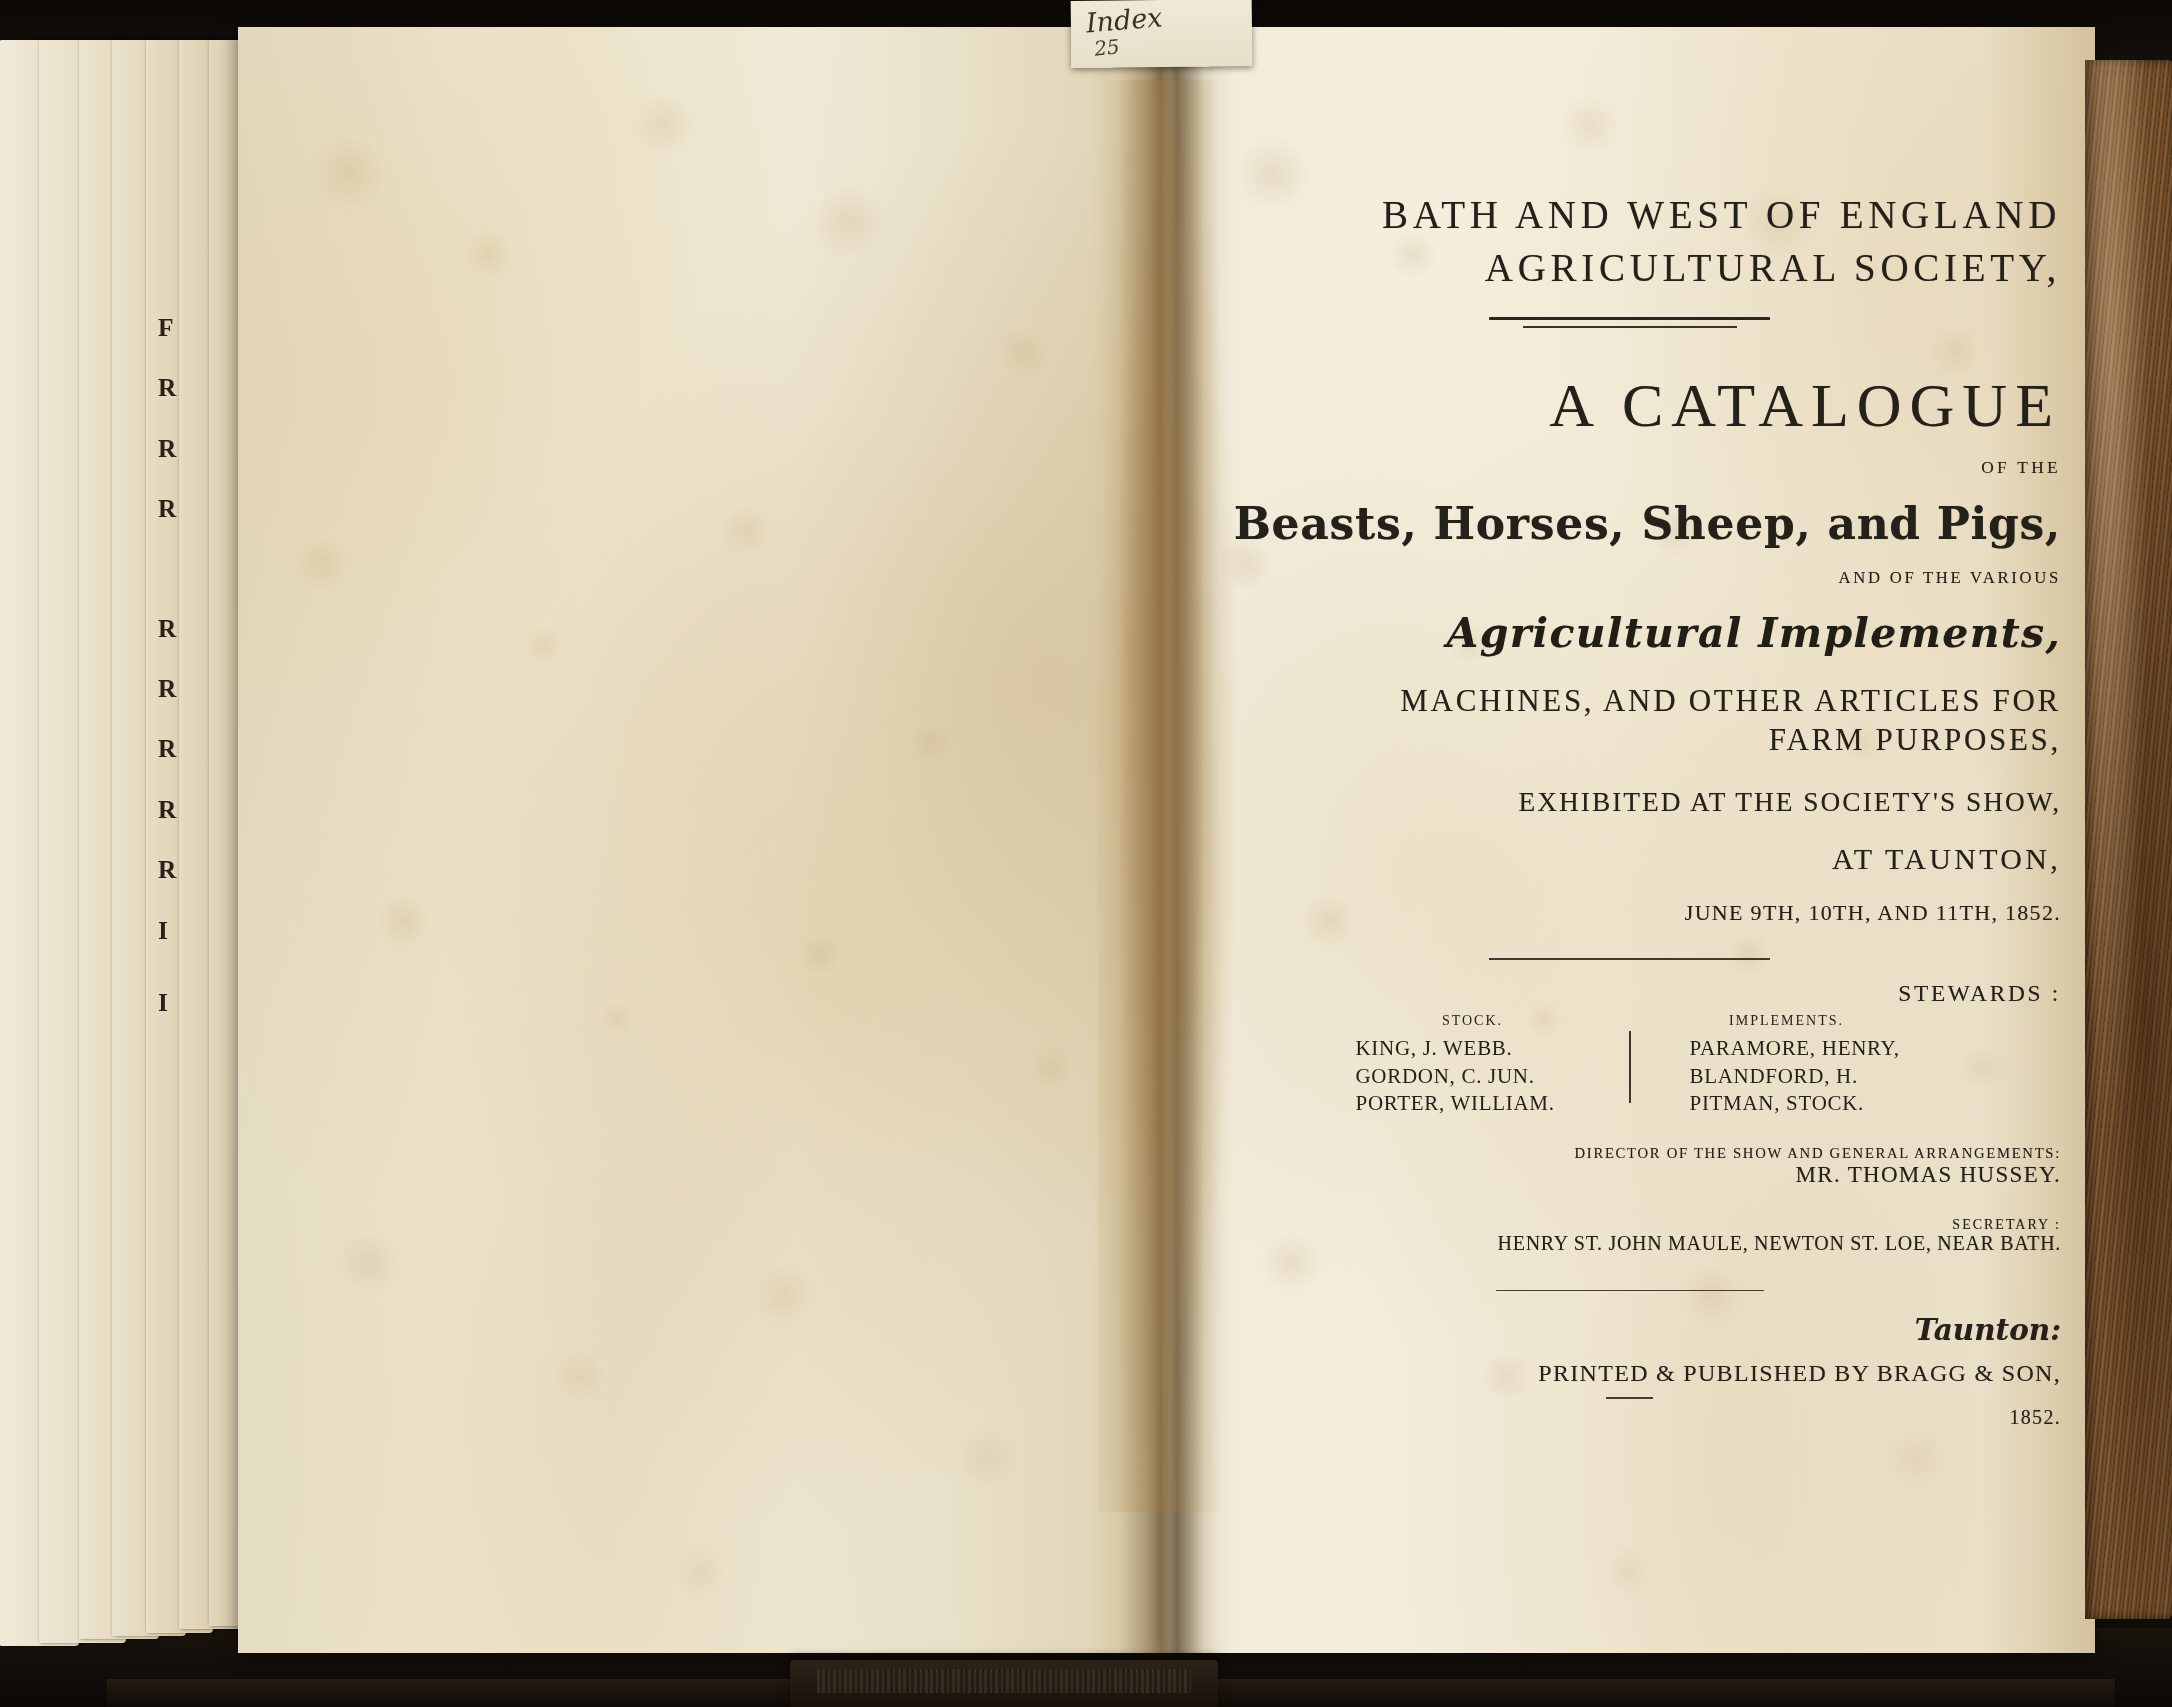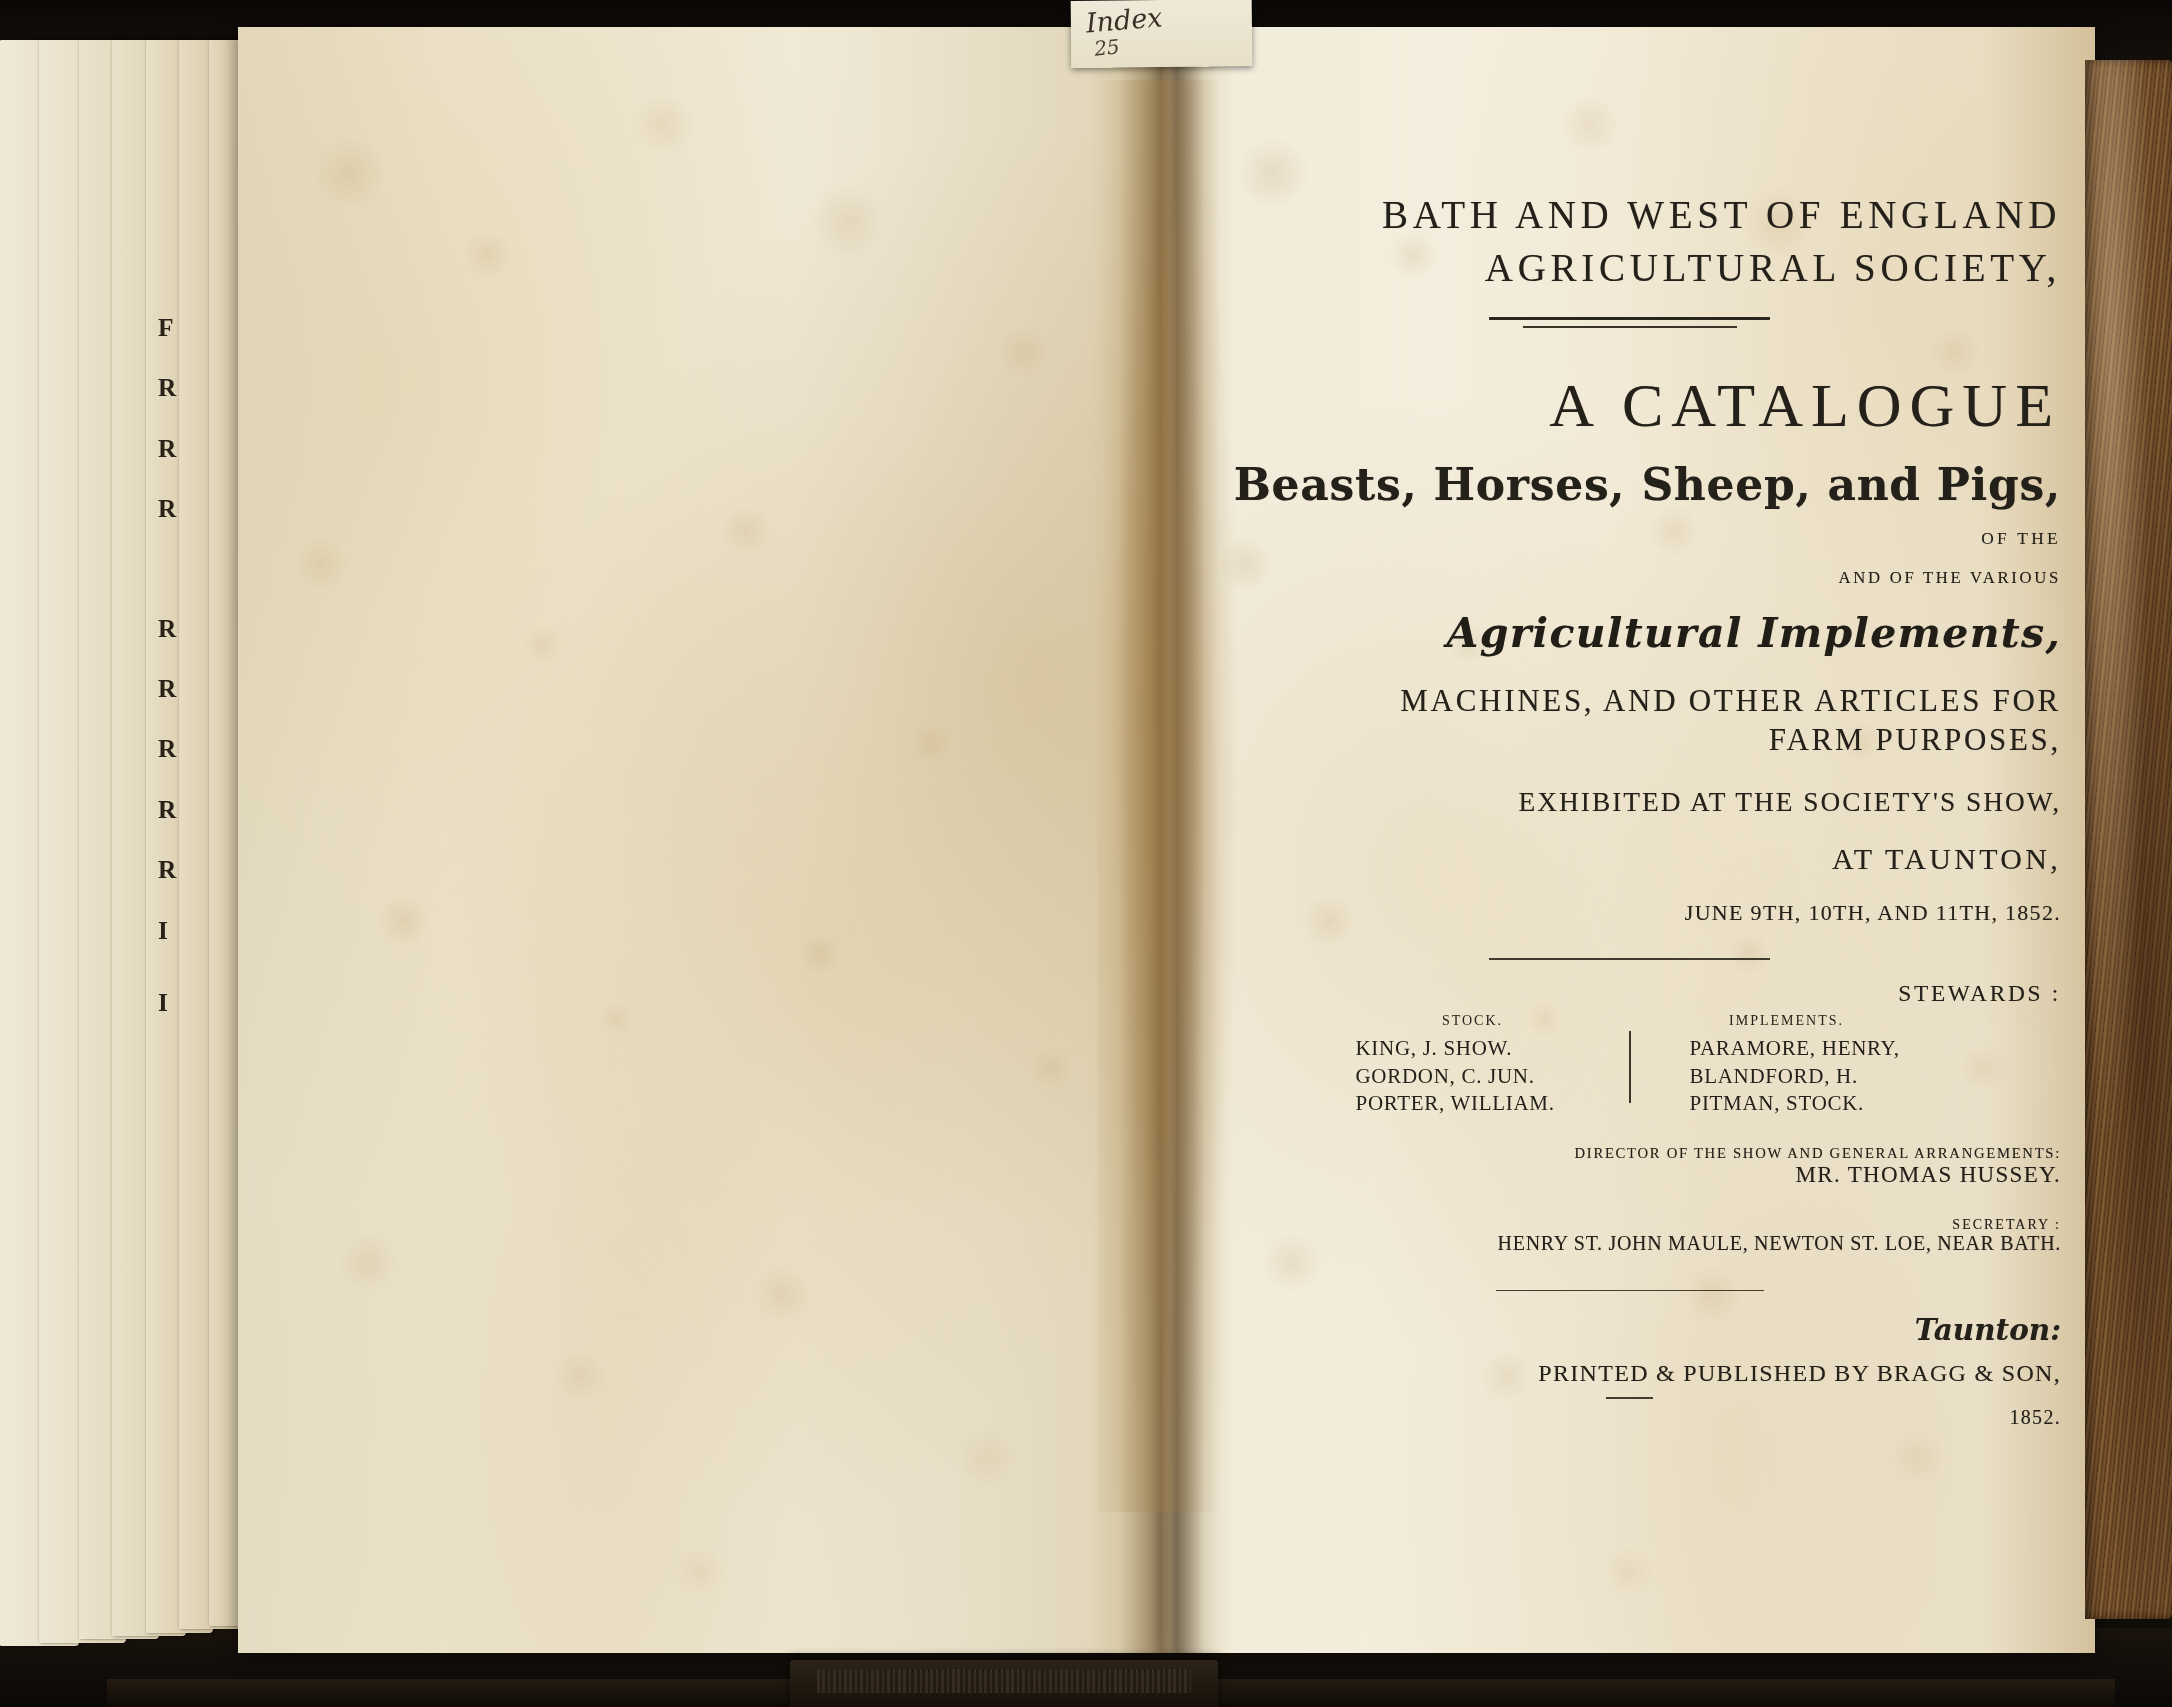--- a/index.html
+++ b/index.html
@@ -457,38 +457,38 @@
 
   <div class="title-block">
 
     <div class="tline soc1">BATH AND WEST OF ENGLAND</div>
     <div class="tline soc2">AGRICULTURAL SOCIETY,</div>
 
     <div class="rule-short"></div>
     <div class="rule-thin"></div>
 
     <div class="tline catalogue">A CATALOGUE</div>
+    <div class="tline ofthe">OF THE</div>
     <div class="tline beasts">Beasts, Horses, Sheep, and Pigs,</div>
-    <div class="tline ofthe">OF THE</div>
     <div class="tline various">AND OF THE VARIOUS</div>
     <div class="tline implements-goth">Agricultural Implements,</div>
     <div class="tline machines">MACHINES, AND OTHER ARTICLES FOR</div>
     <div class="tline machines" style="margin-top:0">FARM PURPOSES,</div>
     <div class="tline exhibited">EXHIBITED AT THE SOCIETY'S SHOW,</div>
     <div class="tline attaunton">AT TAUNTON,</div>
     <div class="tline dates">JUNE 9TH, 10TH, AND 11TH, 1852.</div>
 
     <div class="rule-mid"></div>
 
     <div class="tline stewards">STEWARDS :</div>
 
     <div class="stew-cols">
       <div class="stew-col left">
         <div class="stew-head">STOCK.</div>
-        <div class="stew-name">KING, J. SHOW.</div>
+        <div class="stew-name">KING, J. WEBB.</div>
         <div class="stew-name">GORDON, C. JUN.</div>
         <div class="stew-name">PORTER, WILLIAM.</div>
       </div>
       <div class="stew-divider"></div>
       <div class="stew-col right">
         <div class="stew-head">IMPLEMENTS.</div>
         <div class="stew-name">PARAMORE, HENRY,</div>
         <div class="stew-name">BLANDFORD, H.</div>
         <div class="stew-name">PITMAN, STOCK.</div>
       </div>

